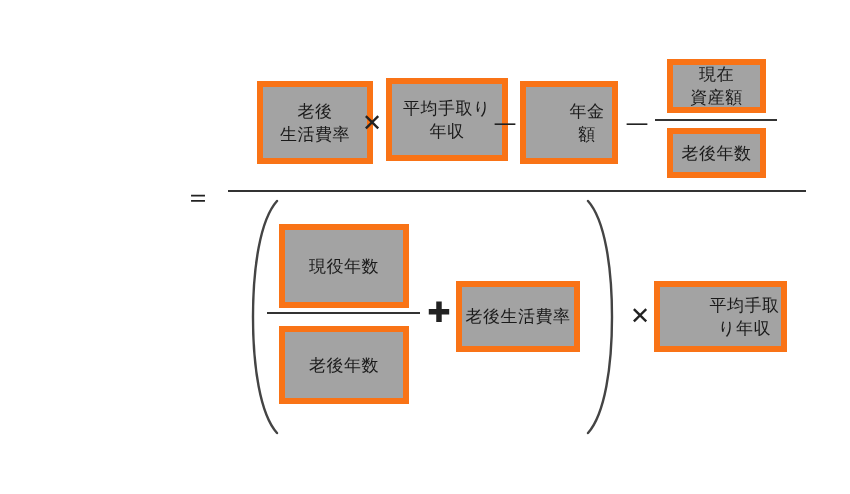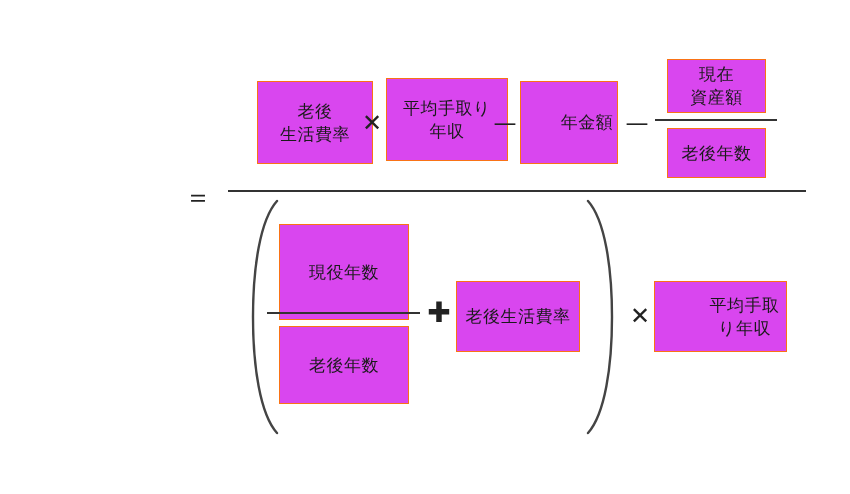--- a/index.html
+++ b/index.html
@@ -14,22 +14,22 @@
   #canvas {
     position: relative;
     width: 850px;
     height: 494px;
     background: #ffffff;
     overflow: hidden;
   }
   .box {
     position: absolute;
     box-sizing: border-box;
-    background: #d946ef;
-    border: 1px solid #f97316;
+    background: #a3a3a3;
+    border: 6px solid #f97316;
     display: flex;
     align-items: center;
     justify-content: center;
     text-align: center;
     line-height: 1.35;
     font-size: 17px;
     color: #1a1a1a;
     letter-spacing: 0.5px;
     white-space: pre-line;
   }
@@ -86,21 +86,21 @@
   <div class="rule" style="left:655px; top:119px; width:122px;"></div>
 
   <div class="box" style="left:667px; top:128px; width:99px; height:50px;">老後年数</div>
 
   <div class="paren" style="left:250px; top:198px; width:30px; height:238px;">
     <svg width="30" height="238" viewBox="0 0 30 238">
       <path d="M27 3 C10 22, 3 70, 3 119 C3 168, 10 216, 27 235" fill="none" stroke="#444444" stroke-width="2.4" stroke-linecap="round"></path>
     </svg>
   </div>
 
-  <div class="box" style="left:279px; top:224px; width:130px; height:96px;">現役年数</div>
+  <div class="box" style="left:279px; top:224px; width:130px; height:84px;">現役年数</div>
 
   <div class="rule" style="left:267px; top:312px; width:153px;"></div>
 
   <div class="box" style="left:279px; top:326px; width:130px; height:78px;">老後年数</div>
 
   <div class="op" style="left:424px; top:298px; width:30px; height:30px; font-size:28px;">✚</div>
 
   <div class="box" style="left:456px; top:281px; width:124px; height:71px;">老後生活費率</div>
 
   <div class="paren" style="left:585px; top:198px; width:30px; height:238px;">

